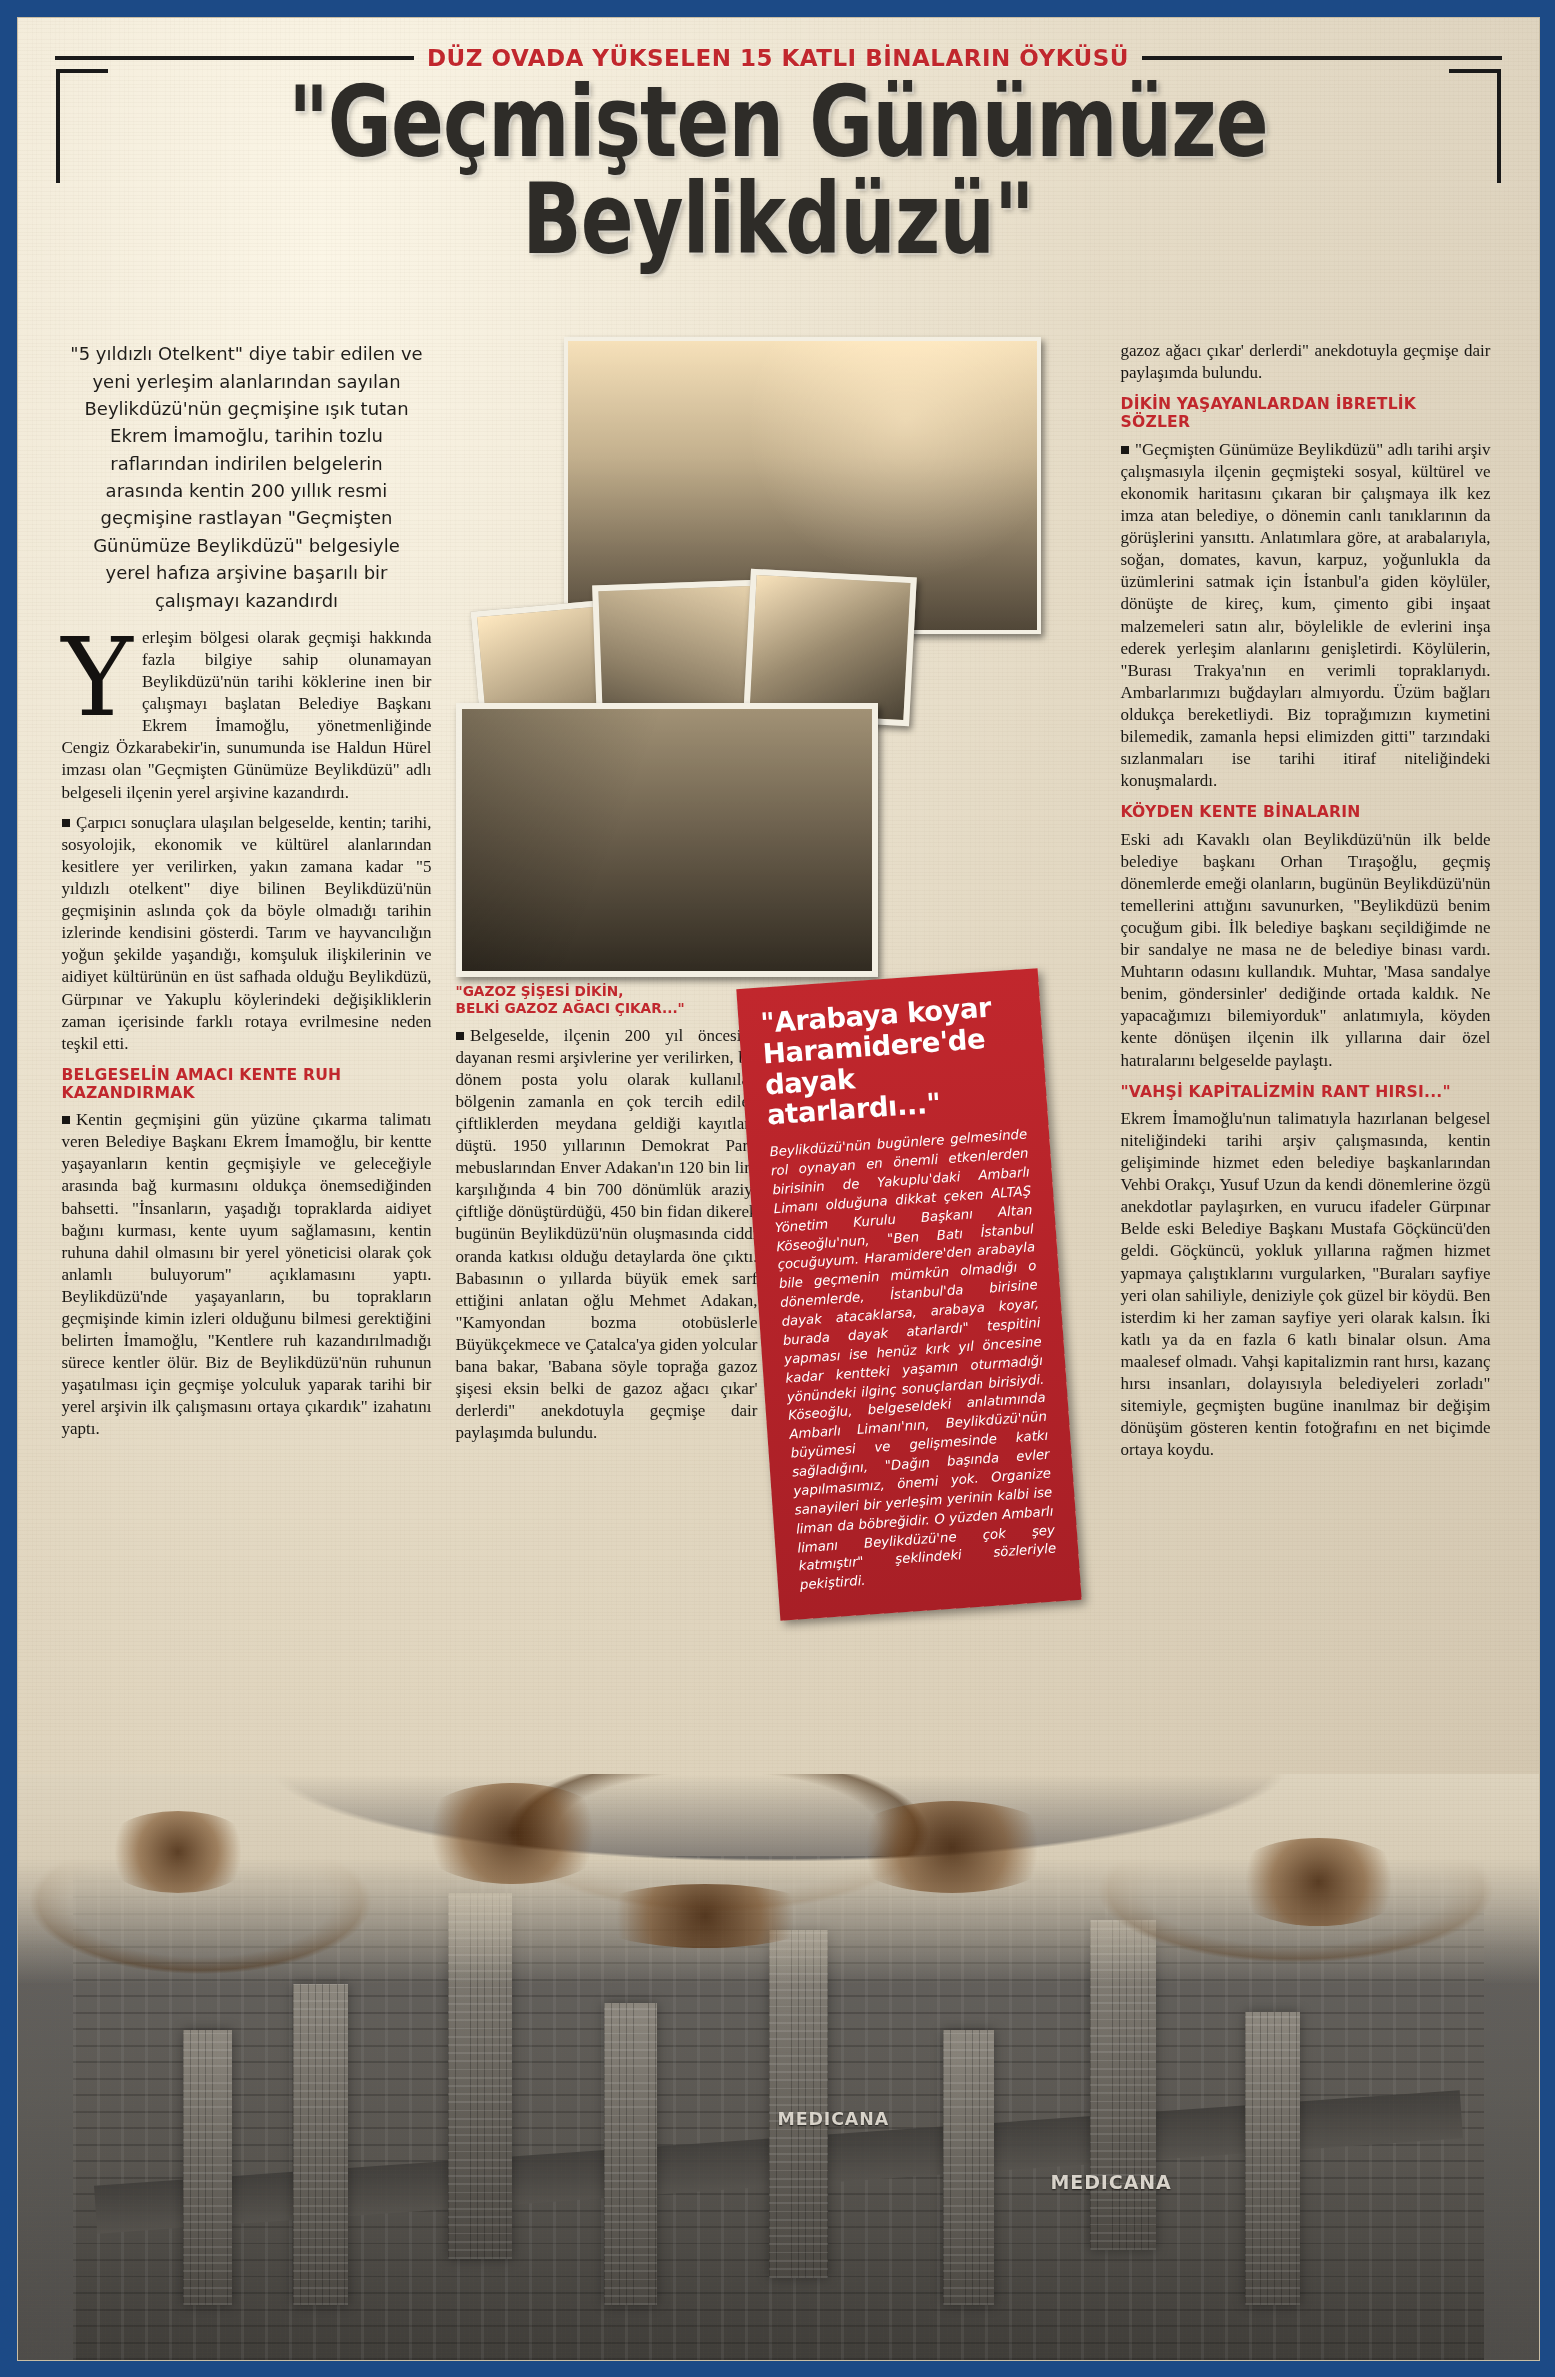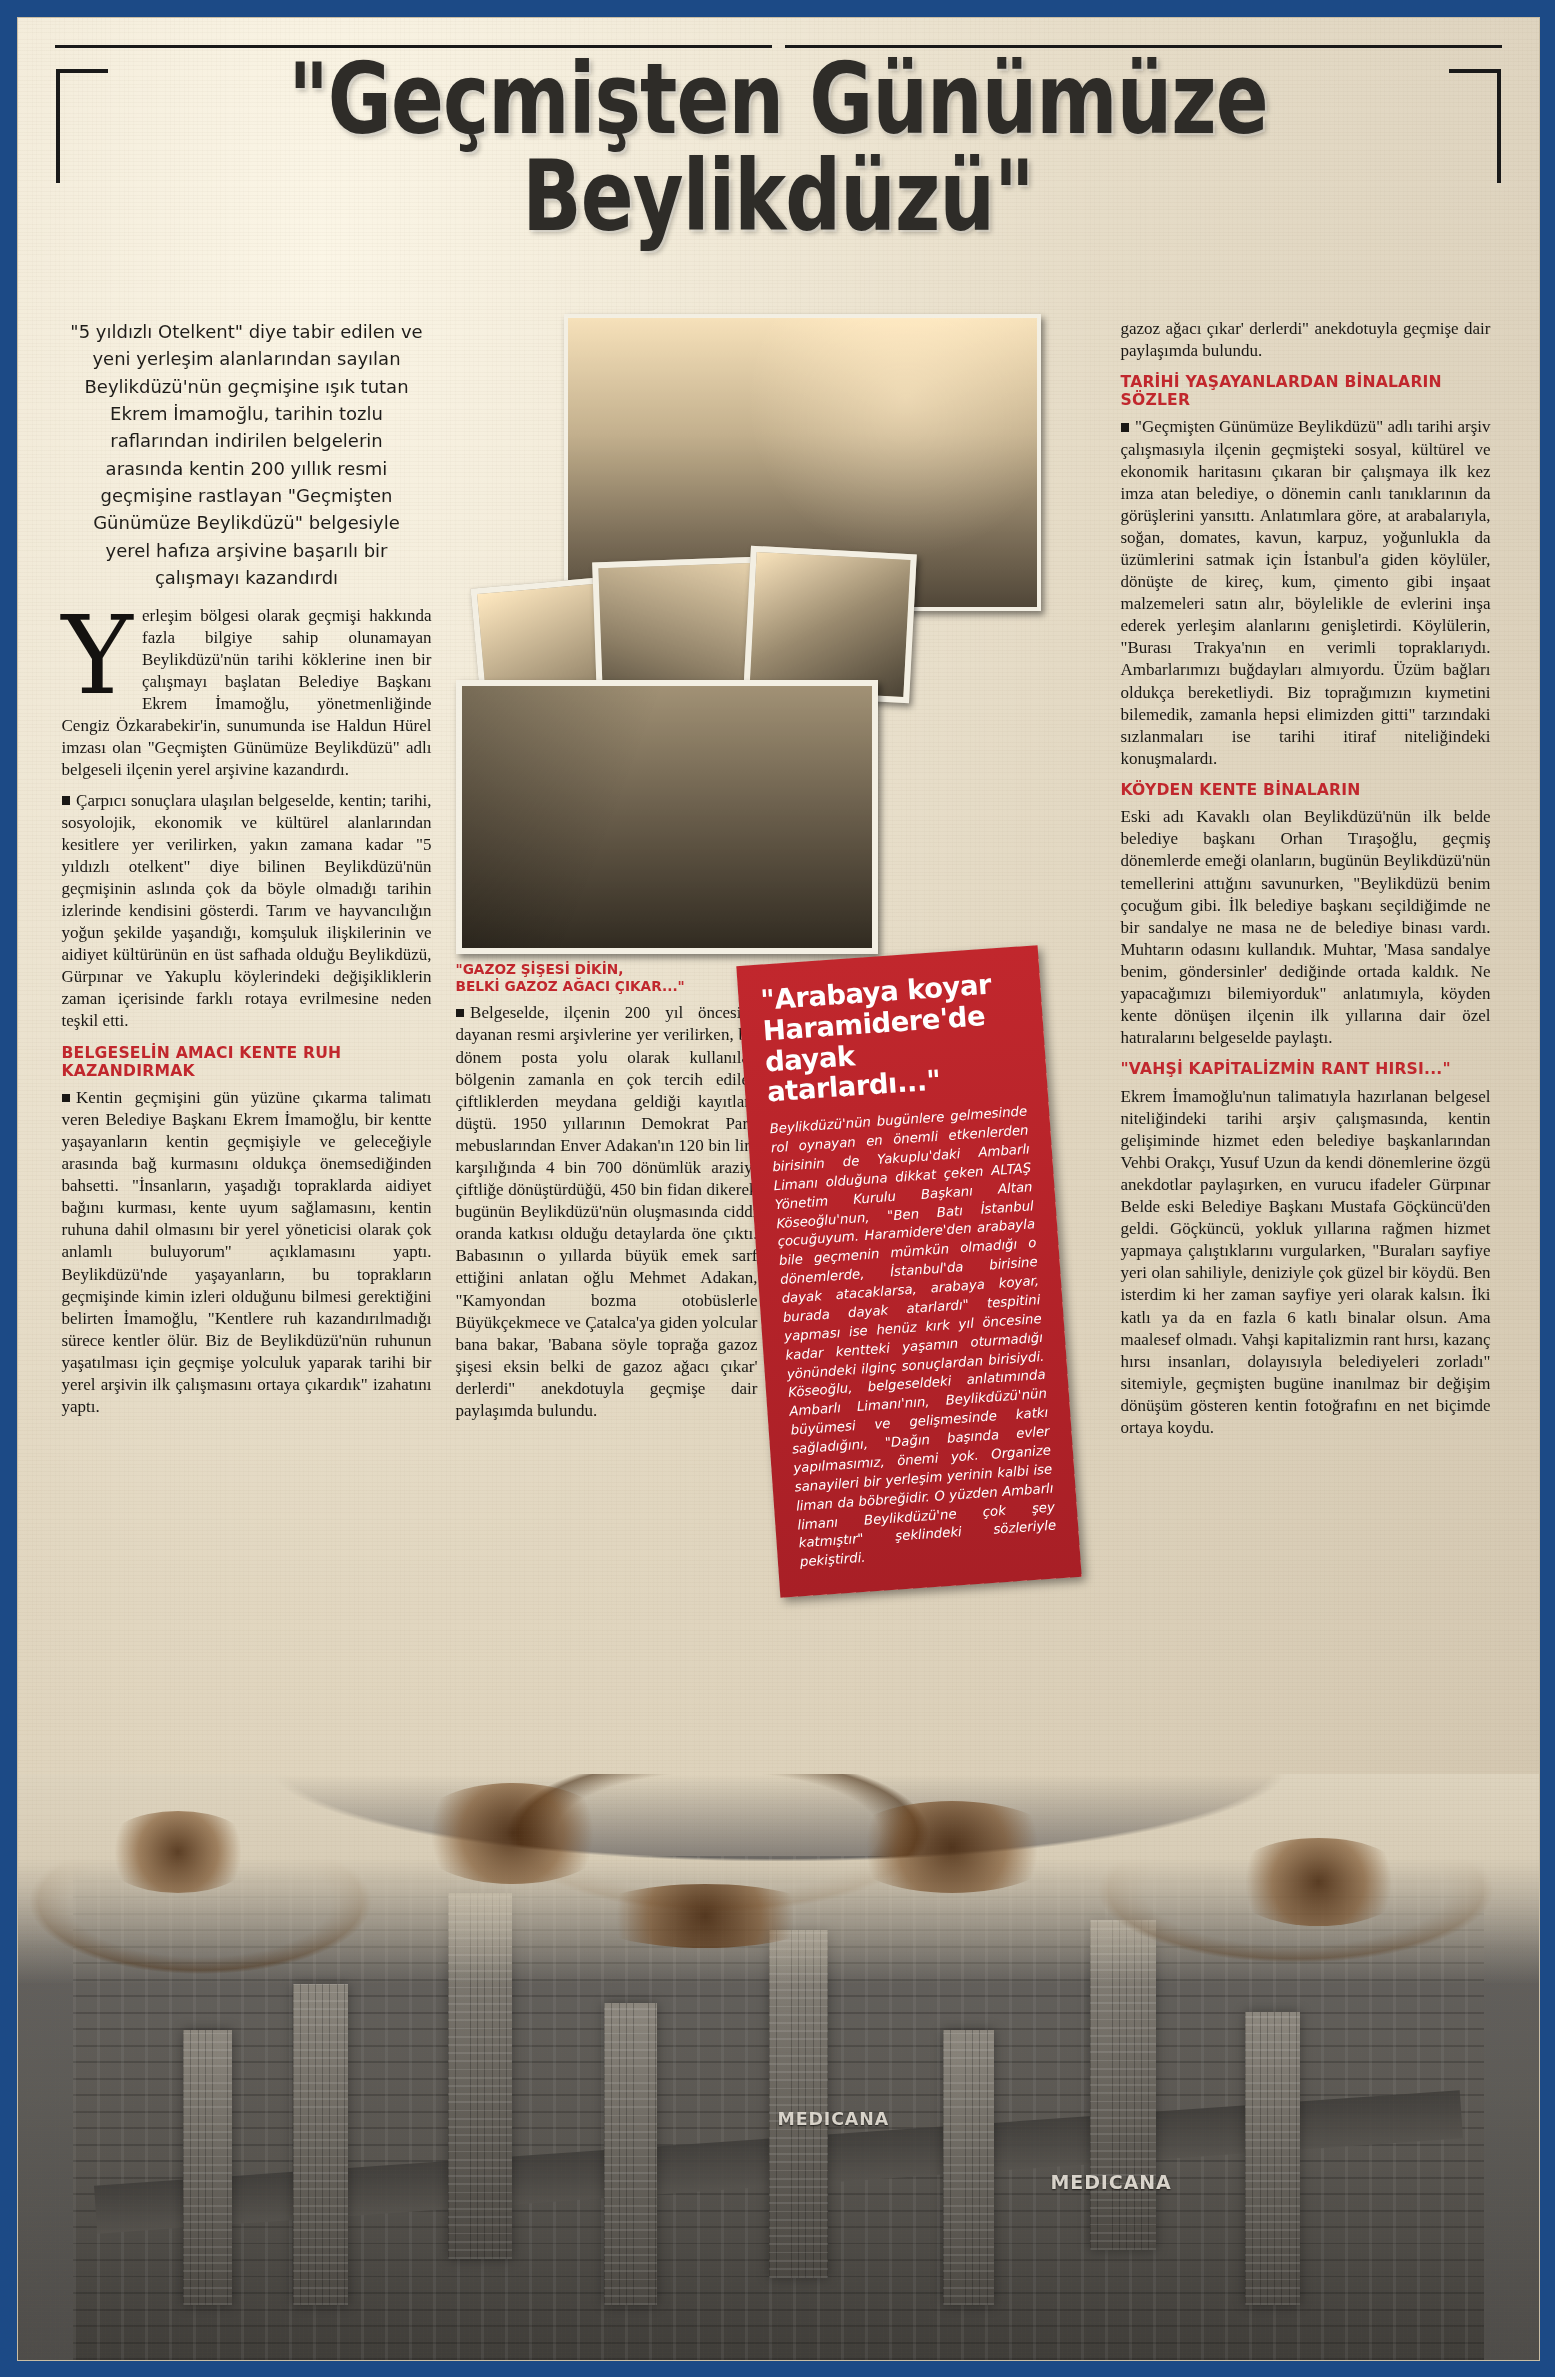--- a/index.html
+++ b/index.html
@@ -330,20 +330,21 @@
 <body>
 
 <div id="page">
   <div id="paper">
 
     <div class="masthead">
       <div class="bracket-left"></div>
       <div class="bracket-right"></div>
       <div class="kicker-row">
         <div class="kicker-rule"></div>
+        <div class="kicker">DÜZ OVADA YÜKSELEN 15 KATLI BİNALARIN ÖYKÜSÜ</div>
         <div class="kicker-rule"></div>
       </div>
       <div class="headline">"Geçmişten Günümüze Beylikdüzü"</div>
     </div>
 
     <div style="height:88px"></div>
 
     <div class="content">
 
       <div class="col col-left">
@@ -394,21 +395,21 @@
 
         <div class="pullbox">
           <h4>"Arabaya koyar Haramidere'de dayak atarlardı..."</h4>
           <p>Beylikdüzü'nün bugünlere gelmesinde rol oynayan en önemli etkenlerden birisinin de Yakuplu'daki Ambarlı Limanı olduğuna dikkat çeken ALTAŞ Yönetim Kurulu Başkanı Altan Köseoğlu'nun, "Ben Batı İstanbul çocuğuyum. Haramidere'den arabayla bile geçmenin mümkün olmadığı o dönemlerde, İstanbul'da birisine dayak atacaklarsa, arabaya koyar, burada dayak atarlardı" tespitini yapması ise henüz kırk yıl öncesine kadar kentteki yaşamın oturmadığı yönündeki ilginç sonuçlardan birisiydi. Köseoğlu, belgeseldeki anlatımında Ambarlı Limanı'nın, Beylikdüzü'nün büyümesi ve gelişmesinde katkı sağladığını, "Dağın başında evler yapılmasımız, önemi yok. Organize sanayileri bir yerleşim yerinin kalbi ise liman da böbreğidir. O yüzden Ambarlı limanı Beylikdüzü'ne çok şey katmıştır" şeklindeki sözleriyle pekiştirdi.</p>
         </div>
       </div>
 
       <div class="col col-right">
         <p class="body" style="margin-top:3.7px">gazoz ağacı çıkar' derlerdi" anekdotuyla geçmişe dair paylaşımda bulundu.</p>
 
-        <h3 class="subhead">TARİHİ YAŞAYANLARDAN BİNALARIN SÖZLER</h3>
+        <h3 class="subhead">DİKİN YAŞAYANLARDAN İBRETLİK SÖZLER</h3>
         <p class="body">
           <span class="sq"></span><span>"Geçmişten Günümüze Beylikdüzü" adlı tarihi arşiv çalışmasıyla ilçenin geçmişteki sosyal, kültürel ve ekonomik haritasını çıkaran bir çalışmaya ilk kez imza atan belediye, o dönemin canlı tanıklarının da görüşlerini yansıttı. Anlatımlara göre, at arabalarıyla, soğan, domates, kavun, karpuz, yoğunlukla da üzümlerini satmak için İstanbul'a giden köylüler, dönüşte de kireç, kum, çimento gibi inşaat malzemeleri satın alır, böylelikle de evlerini inşa ederek yerleşim alanlarını genişletirdi. Köylülerin, "Burası Trakya'nın en verimli topraklarıydı. Ambarlarımızı buğdayları almıyordu. Üzüm bağları oldukça bereketliydi. Biz toprağımızın kıymetini bilemedik, zamanla hepsi elimizden gitti" tarzındaki sızlanmaları ise tarihi itiraf niteliğindeki konuşmalardı.</span>
         </p>
 
         <h3 class="subhead">KÖYDEN KENTE BİNALARIN</h3>
         <p class="body">Eski adı Kavaklı olan Beylikdüzü'nün ilk belde belediye başkanı Orhan Tıraşoğlu, geçmiş dönemlerde emeği olanların, bugünün Beylikdüzü'nün temellerini attığını savunurken, "Beylikdüzü benim çocuğum gibi. İlk belediye başkanı seçildiğimde ne bir sandalye ne masa ne de belediye binası vardı. Muhtarın odasını kullandık. Muhtar, 'Masa sandalye benim, göndersinler' dediğinde ortada kaldık. Ne yapacağımızı bilemiyorduk" anlatımıyla, köyden kente dönüşen ilçenin ilk yıllarına dair özel hatıralarını belgeselde paylaştı.</p>
 
         <h3 class="subhead">"VAHŞİ KAPİTALİZMİN RANT HIRSI..."</h3>
         <p class="body">Ekrem İmamoğlu'nun talimatıyla hazırlanan belgesel niteliğindeki tarihi arşiv çalışmasında, kentin gelişiminde hizmet eden belediye başkanlarından Vehbi Orakçı, Yusuf Uzun da kendi dönemlerine özgü anekdotlar paylaşırken, en vurucu ifadeler Gürpınar Belde eski Belediye Başkanı Mustafa Göçküncü'den geldi. Göçküncü, yokluk yıllarına rağmen hizmet yapmaya çalıştıklarını vurgularken, "Buraları sayfiye yeri olan sahiliyle, deniziyle çok güzel bir köydü. Ben isterdim ki her zaman sayfiye yeri olarak kalsın. İki katlı ya da en fazla 6 katlı binalar olsun. Ama maalesef olmadı. Vahşi kapitalizmin rant hırsı, kazanç hırsı insanları, dolayısıyla belediyeleri zorladı" sitemiyle, geçmişten bugüne inanılmaz bir değişim dönüşüm gösteren kentin fotoğrafını en net biçimde ortaya koydu.</p>
       </div>

